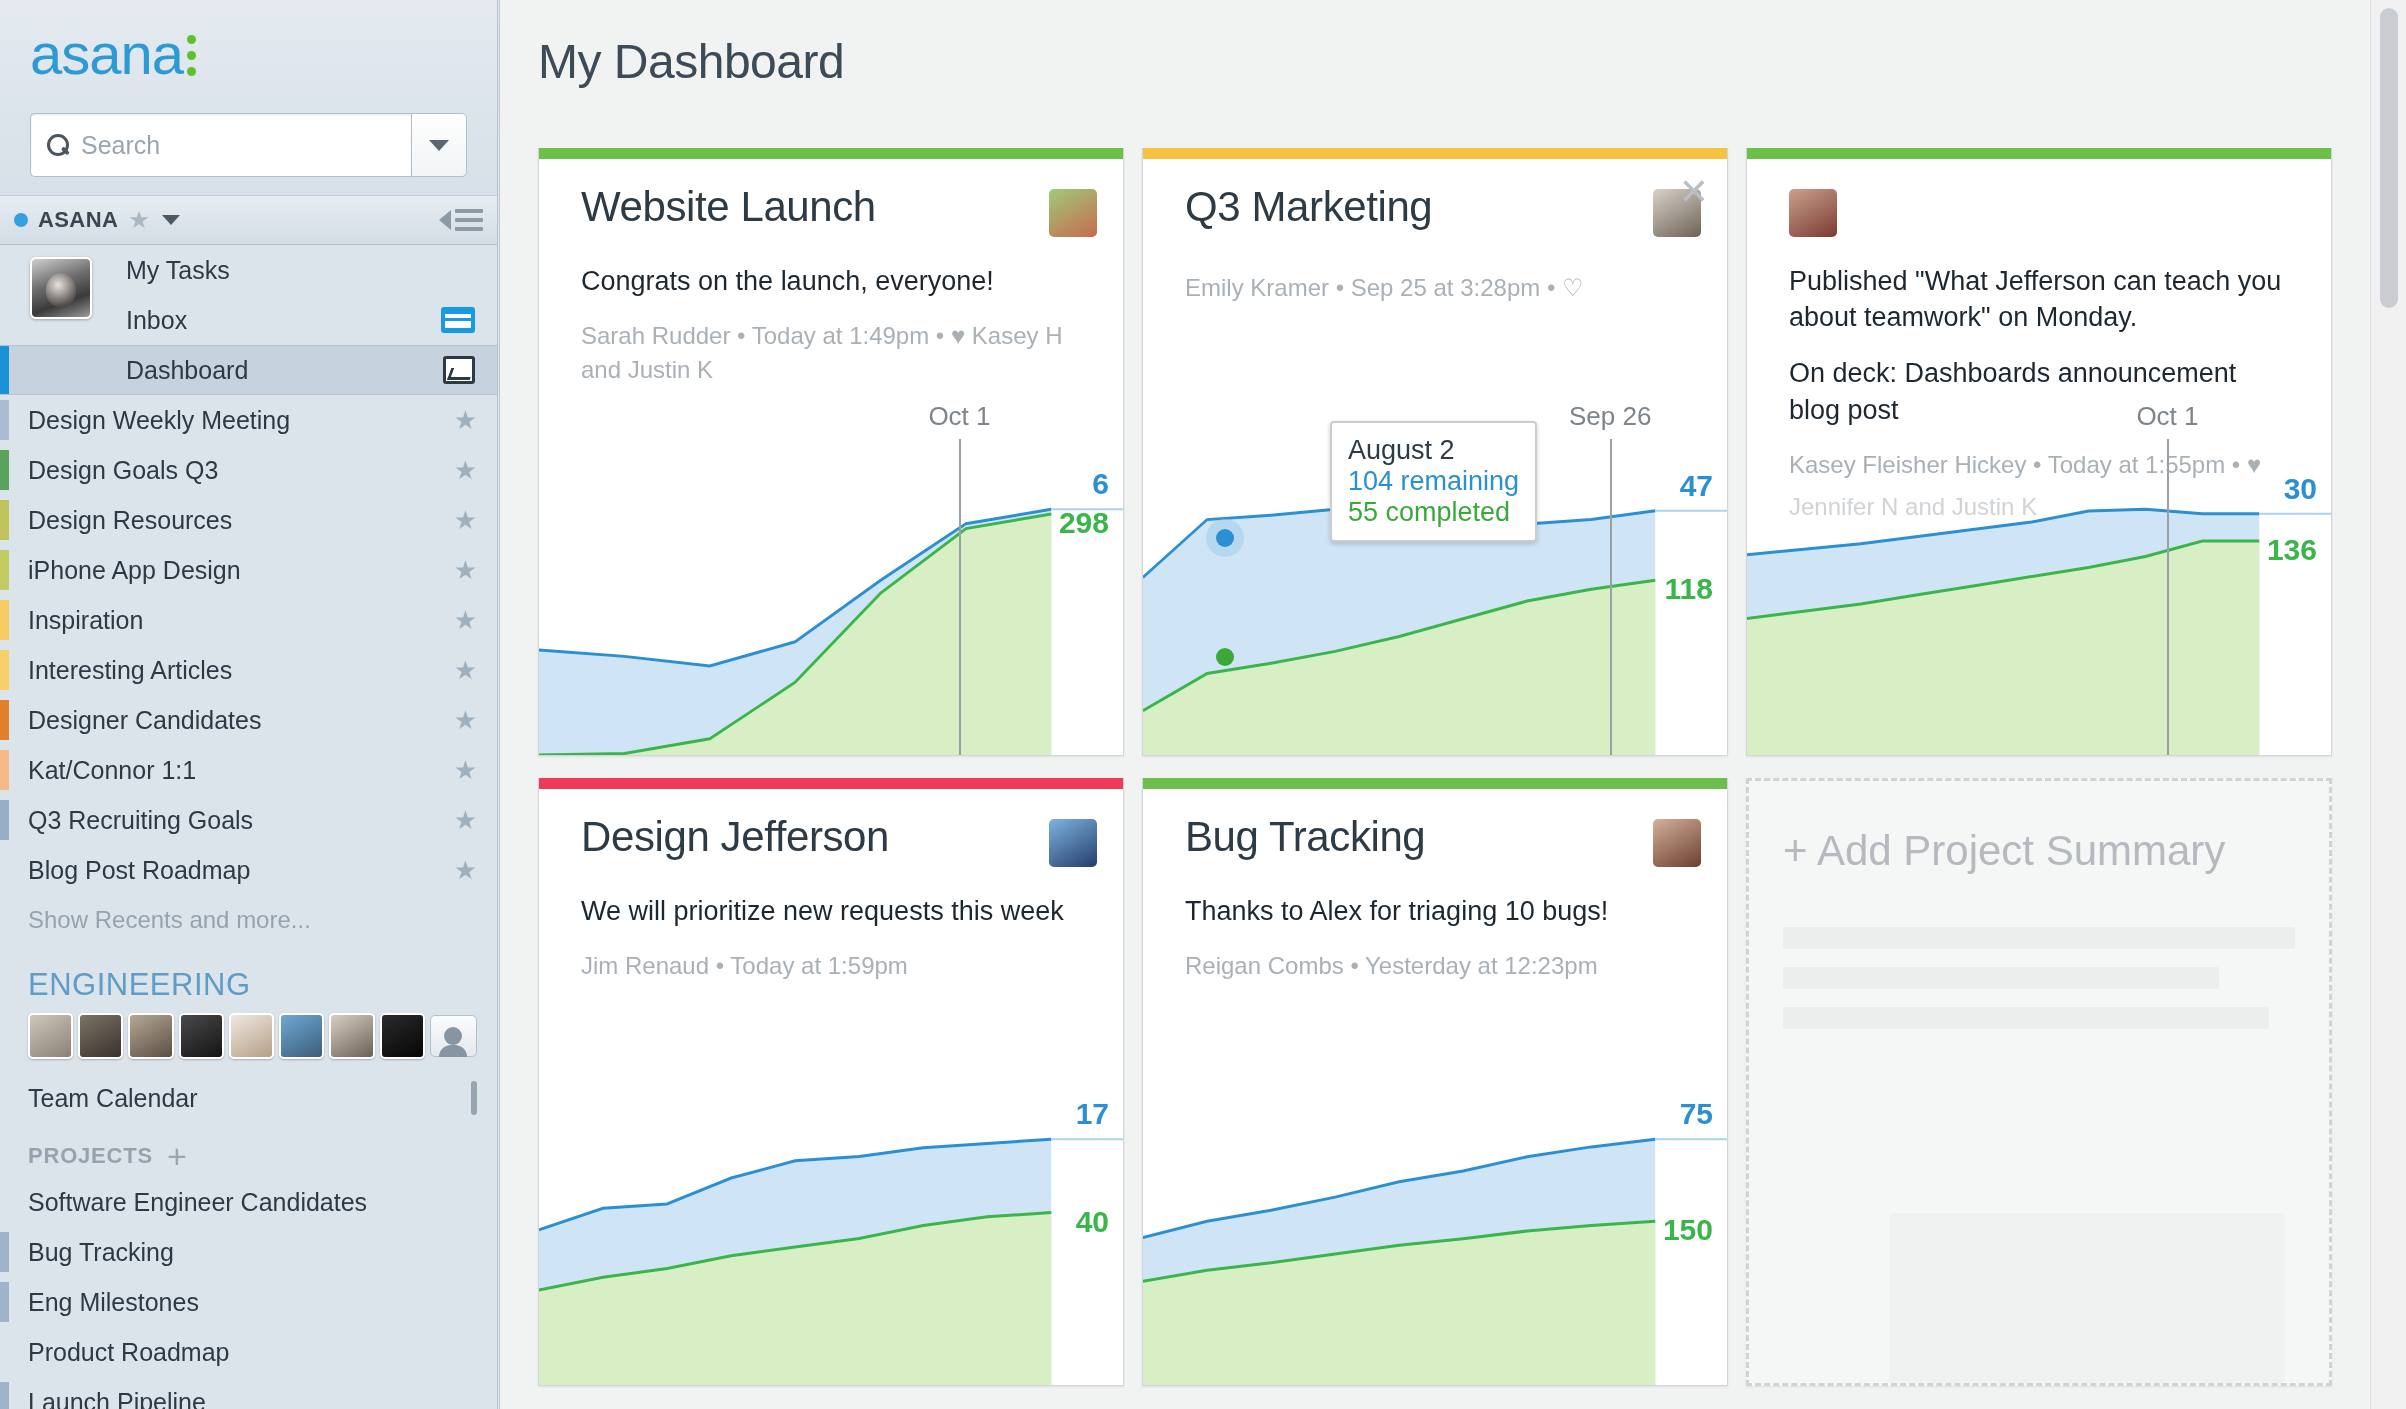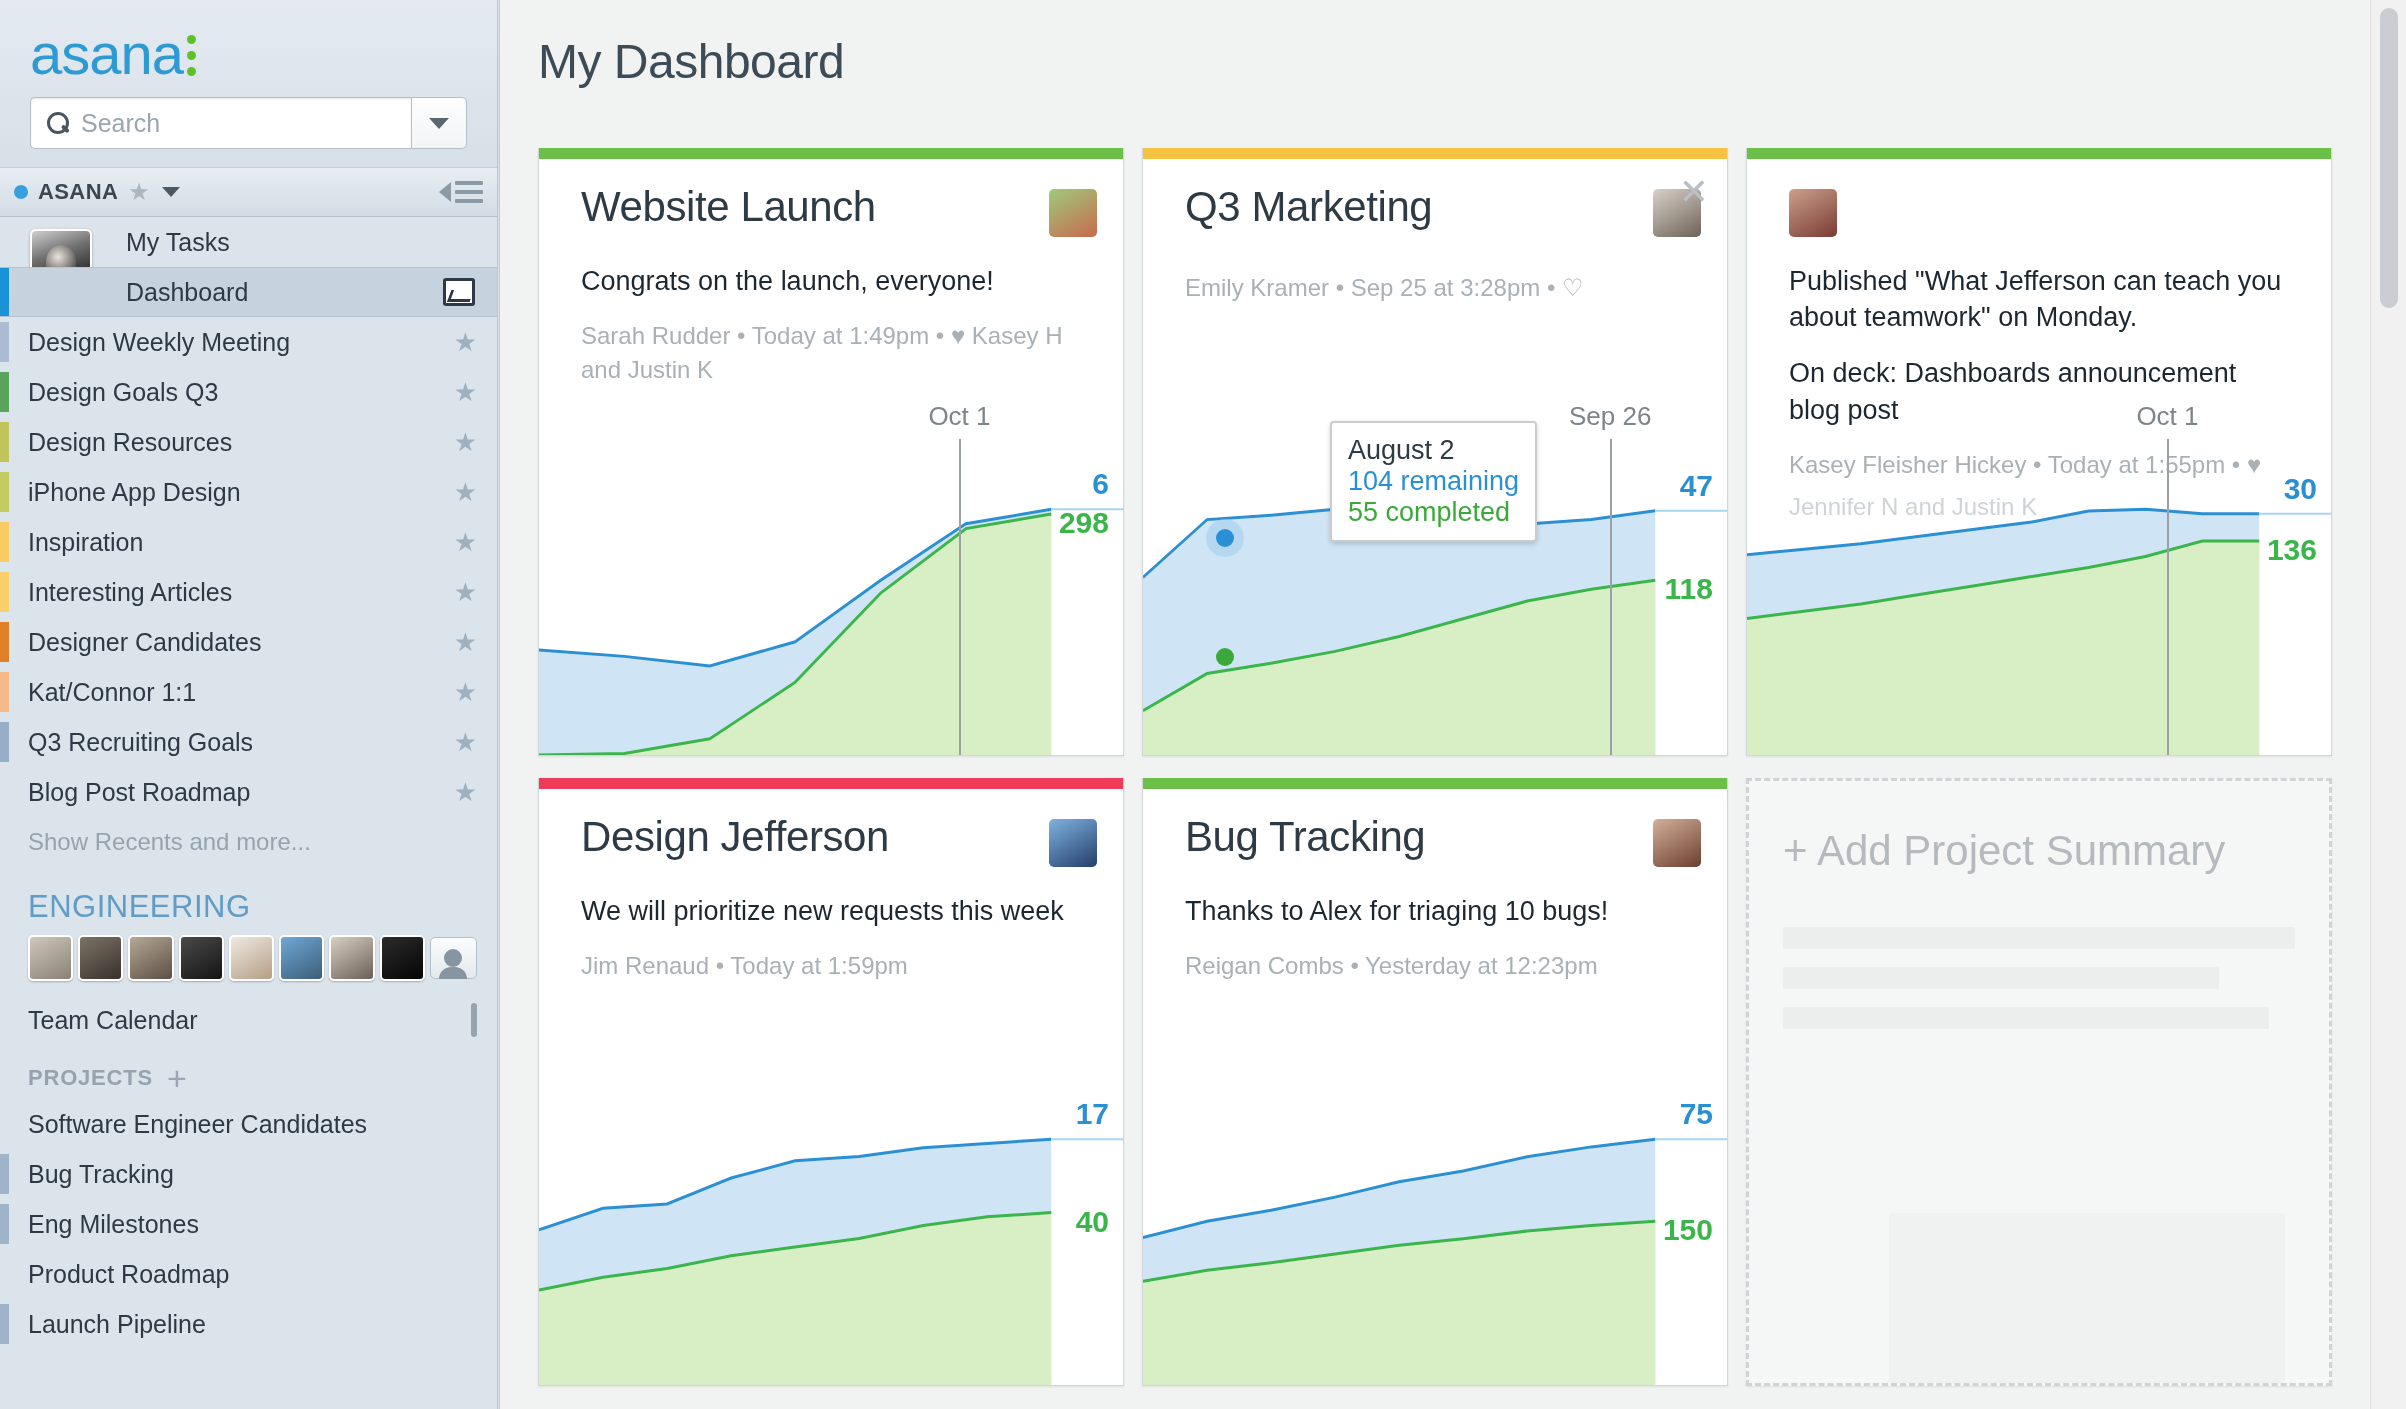--- a/index.html
+++ b/index.html
@@ -22,21 +22,21 @@
     padding:26px 30px 18px 30px;
     background:linear-gradient(180deg,#e4eaf0 0%, #d7e0e8 100%);
   }
   .logo { font-size:58px; letter-spacing:-1px; color:#2d9ad4; font-weight:400; line-height:.95;
           display:flex; align-items:flex-start; }
   .logo .word{ color:#2d9ad4; }
   .logo .dots { display:inline-block; margin-left:4px; margin-top:9px; }
   .logo .dots i { display:block; width:9px; height:9px; border-radius:50%; background:#5ec12c; margin-bottom:7px; }
   .logo .dots i:first-child{ background:#5ec12c; }
 
-  .search-row { margin-top:14px; display:flex; height:52px; }
+  .search-row { margin-top:30px; display:flex; height:64px; }
   .search-box {
     flex:1; background:#fff; border:1px solid #b3bfc9; border-right:none;
     border-radius:5px 0 0 5px; display:flex; align-items:center; padding:0 14px;
     box-shadow:inset 0 1px 2px rgba(0,0,0,.10);
   }
   .search-box .mag { width:26px; height:26px; flex:0 0 26px; position:relative; margin-right:10px; }
   .search-box .mag::before{ content:""; position:absolute; left:2px; top:2px; width:16px;height:16px;
     border:3px solid #4a555f; border-radius:50%; }
   .search-box .mag::after{ content:""; position:absolute; left:16px; top:17px; width:9px;height:3.5px;
     background:#4a555f; transform:rotate(45deg); border-radius:2px; }
@@ -214,20 +214,26 @@
       </span>
     </div>
 
     <div class="me-block">
       <div class="avatar-me"></div>
 
       <div class="nav-row">
         <span>My Tasks</span>
       </div>
 
+      <div class="nav-row">
+        <span>Inbox</span>
+        <span class="rt">
+          <span class="inbox-ico"></span>
+        </span>
+      </div>
 
       <div class="nav-row sel">
         <span>Dashboard</span>
         <span class="rt">
           <span class="dash-ico"></span>
         </span>
       </div>
     </div>
 
     <div id="project-list">

